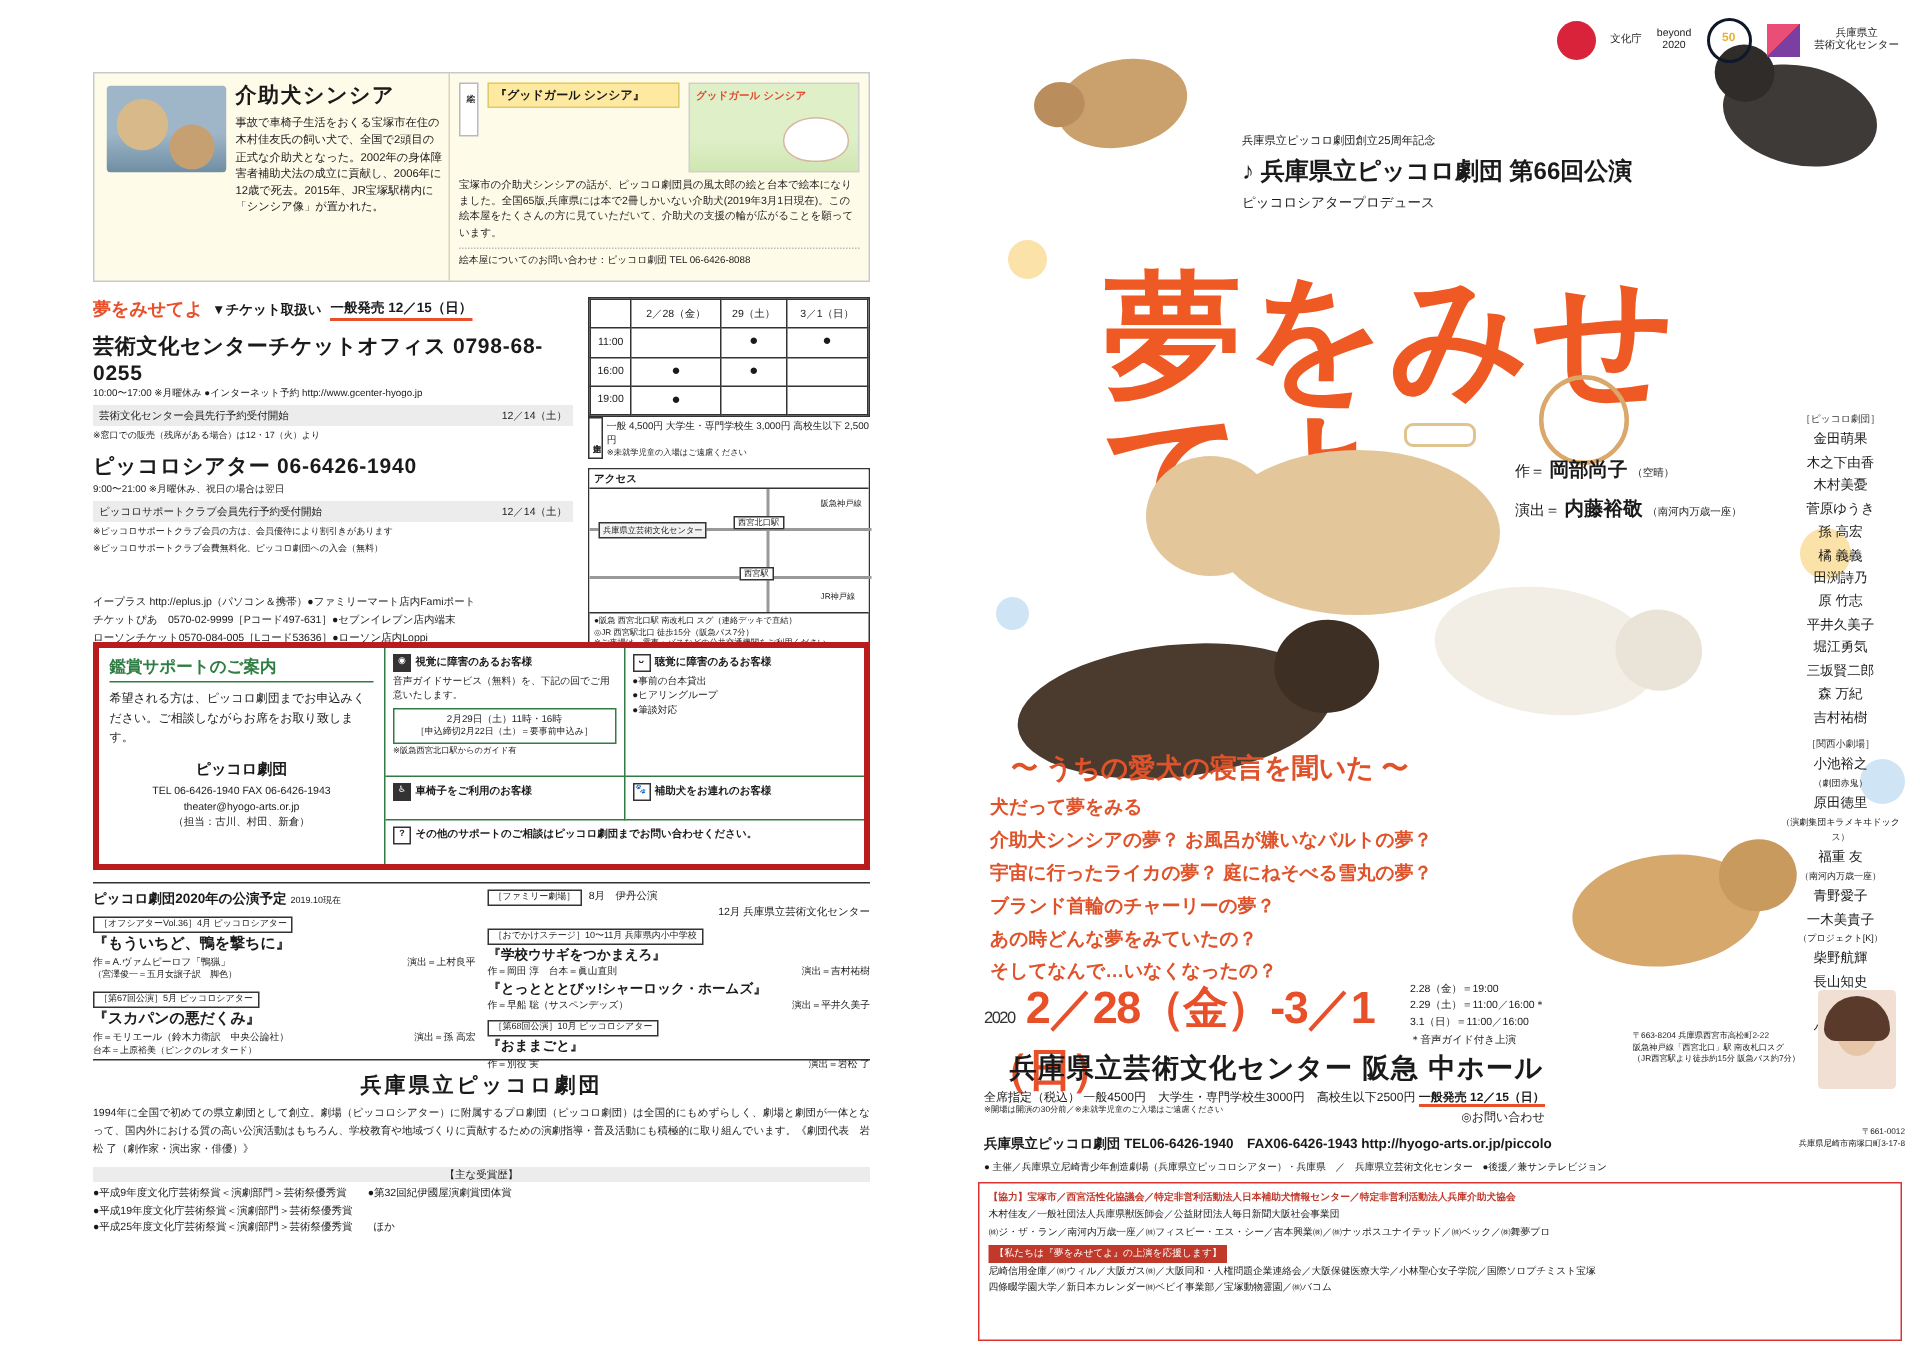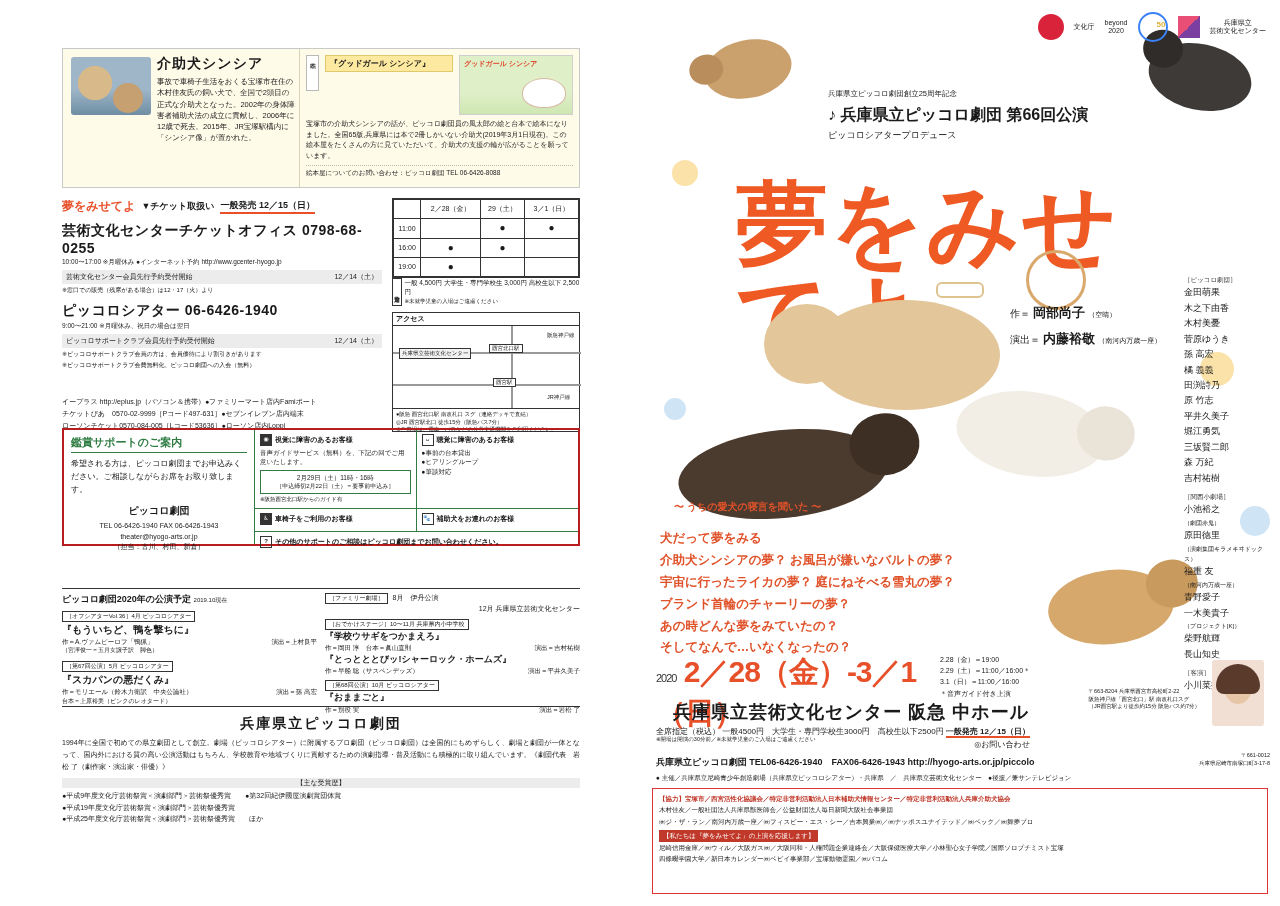--- a/index.html
+++ b/index.html
@@ -57,21 +57,21 @@
   .ac-map{position:relative;height:82px;background:#fff;font-size:5.5px;}
   .ac-map .rail{position:absolute;background:#999;}
   .ac-sta{position:absolute;border:1px solid #333;background:#fff;padding:0 2px;font-size:5.5px;}
   .ac-hall{position:absolute;left:6px;top:22px;border:1px solid #333;background:#f2f2f2;font-size:5.5px;padding:1px 2px;}
   .ac-note{font-size:5.5px;padding:2px 3px;border-top:1px solid #333;line-height:1.4;}
 
   
   #eplus{left:62px;top:396px;width:518px;font-size:7px;line-height:1.7;}
 
   
-  #support{left:62px;top:428px;width:518px;height:118px;border:2px solid #b91c1c;display:flex;}
+  #support{left:62px;top:428px;width:518px;height:152px;border:4px solid #b91c1c;display:flex;}
   #support .sp-left{width:190px;padding:5px 7px;box-sizing:border-box;}
   .sp-title{font-size:11px;font-weight:bold;color:#2f7d43;border-bottom:1px solid #2f7d43;padding-bottom:2px;}
   .sp-left p{margin:5px 0 0;font-size:8px;line-height:1.6;}
   .sp-brand{margin-top:8px;font-size:10px;font-weight:bold;text-align:center;}
   .sp-tel{font-size:7px;text-align:center;margin-top:3px;line-height:1.5;}
   #support .sp-right{flex:1;border-left:1px solid #2f7d43;display:grid;grid-template-columns:1fr 1fr;}
   .sp-cell{border-right:1px solid #2f7d43;border-bottom:1px solid #2f7d43;padding:4px 5px;font-size:6.5px;line-height:1.45;box-sizing:border-box;}
   .sp-cell:nth-child(2n){border-right:none;}
   .sp-cell h4{margin:0 0 2px;font-size:7px;display:flex;align-items:center;gap:3px;}
   .icn{display:inline-block;width:10px;height:10px;border:1px solid #333;font-size:6px;line-height:9px;text-align:center;}
@@ -90,44 +90,44 @@
   .cp-title{text-align:center;font-size:14px;font-weight:bold;letter-spacing:2px;}
   .cp-body{font-size:7px;line-height:1.7;margin-top:4px;text-align:justify;}
   .cp-awardhead{text-align:center;font-size:7px;margin-top:5px;background:#ececec;}
   .cp-award{font-size:7px;line-height:1.7;margin-top:2px;}
 
   
   .right{overflow:hidden;}
   .logos{position:absolute;right:14px;top:12px;display:flex;gap:10px;align-items:center;}
   .logo-dot{width:26px;height:26px;border-radius:50%;background:#d9233b;}
   .logo-txt{font-size:7px;line-height:1.2;text-align:center;}
-  .badge50{width:26px;height:26px;border-radius:50%;border:2px solid #3b82f6;font-size:8px;font-weight:bold;color:#e2b33a;line-height:22px;text-align:right;}
+  .badge50{width:26px;height:26px;border-radius:50%;border:2px solid #0f172a;font-size:8px;font-weight:bold;color:#e2b33a;line-height:22px;text-align:center;}
   .logo-sq{width:22px;height:22px;background:
      linear-gradient(135deg,#e94e77 0 50%,#7a3fa0 50% 100%);}
 
   .credits{position:absolute;left:188px;top:88px;font-size:8px;line-height:1.7;}
   .credits .c1{font-size:7.5px;}
   .credits .c2{font-size:16px;font-weight:bold;}
   .credits .c3{font-size:9px;}
 
   .bigtitle{position:absolute;left:96px;top:178px;width:430px;height:112px;
      font-size:92px;font-weight:bold;color:#ef5a24;letter-spacing:2px;line-height:1;
      font-family:"DejaVu Serif","Liberation Serif",serif;}
   .bubble{position:absolute;left:58px;top:120px;width:520px;height:200px;border-radius:50%/48%;background:#fff;box-shadow:0 0 0 0 #fff;z-index:0;}
 
   .staff{position:absolute;left:370px;top:300px;font-size:11px;line-height:2.0;}
   .staff .role{font-size:10px;}
   .staff .nm{font-size:13px;font-weight:bold;}
   .staff .paren{font-size:7px;}
 
-  .castcol{position:absolute;right:10px;top:274px;width:86px;font-size:9px;line-height:1.72;text-align:left;}
+  .castcol{position:absolute;right:10px;top:274px;width:86px;font-size:9px;line-height:1.72;text-align:center;}
   .castcol .hd{font-size:6.5px;color:#333;}
   .castcol .sub{font-size:6px;}
 
-  .tagline{position:absolute;left:34px;top:500px;font-size:10px;font-weight:bold;color:#e0522a;}
+  .tagline{position:absolute;left:34px;top:500px;font-size:18px;font-weight:bold;color:#e0522a;}
   .lines{position:absolute;left:20px;top:528px;font-size:12.5px;line-height:1.75;color:#e0522a;font-weight:bold;}
 
   .datebox{position:absolute;left:16px;top:652px;width:300px;}
   .dl-date{font-size:30px;font-weight:bold;color:#e8502a;letter-spacing:-1px;}
   .dl-date .yr{font-size:11px;color:#333;font-weight:normal;}
   .times{position:absolute;left:300px;top:654px;font-size:7px;line-height:1.6;}
   .venue{position:absolute;left:33px;top:700px;font-size:18px;font-weight:bold;letter-spacing:1px;}
   .prices{position:absolute;left:16px;top:726px;font-size:8px;line-height:1.6;text-align:right;}
   .prices .ob{border-bottom:2px solid #e8502a;font-weight:bold;}
   .contact{position:absolute;left:16px;top:756px;font-size:9px;font-weight:bold;}

